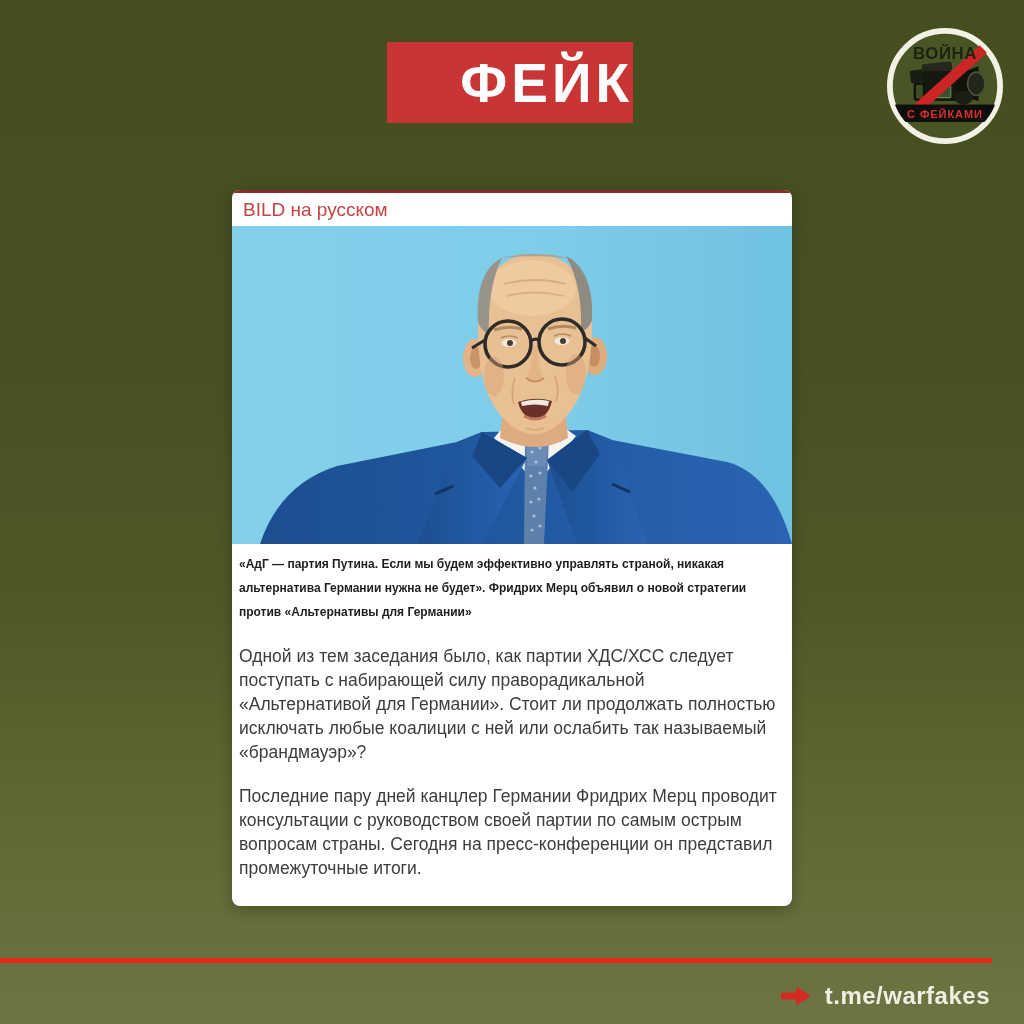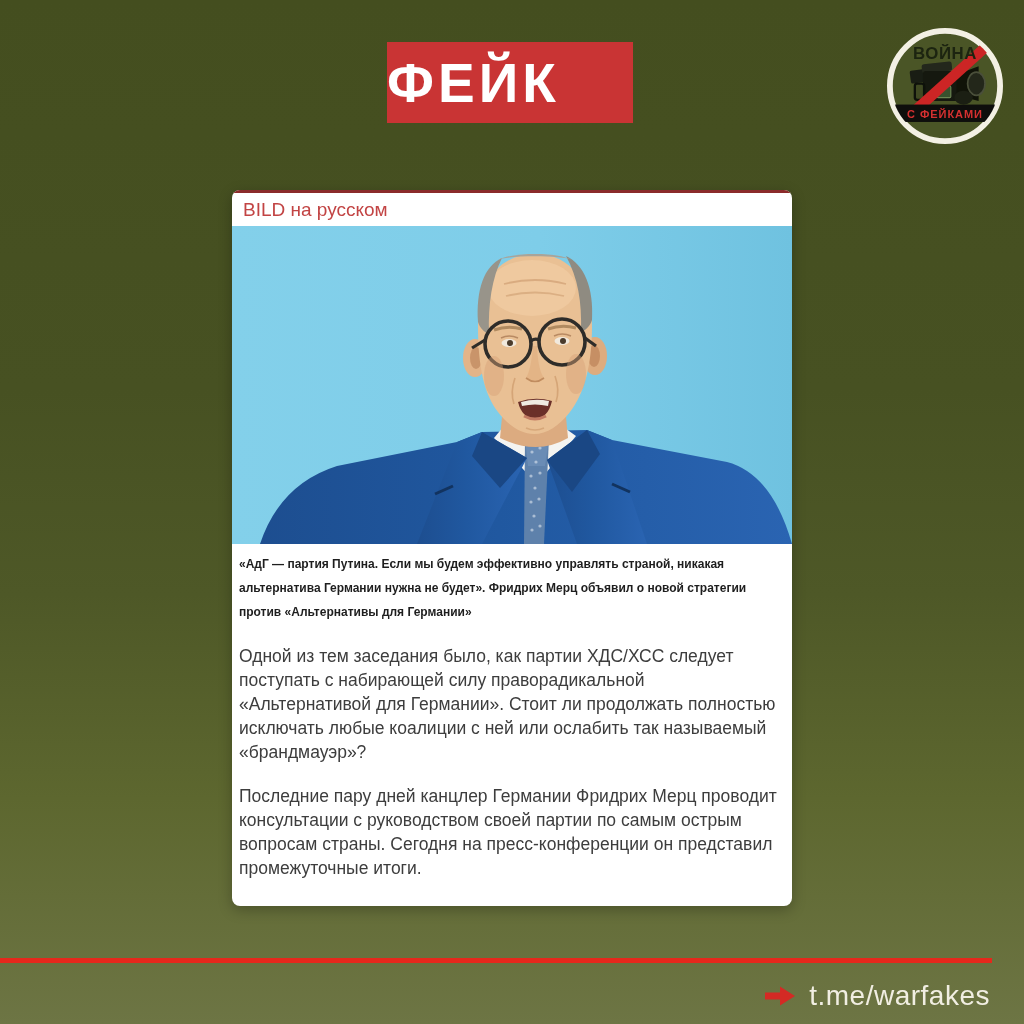--- a/index.html
+++ b/index.html
@@ -4,21 +4,21 @@
 <style>
   html,body{margin:0;padding:0;background:#2e2e2e;}
   #canvas{
     position:relative;width:1024px;height:1024px;overflow:hidden;
     font-family:"Liberation Sans", sans-serif;
     background:linear-gradient(180deg,#444e1f 0%,#475122 38%,#4e5827 58%,#5d672f 78%,#6d7544 100%);
   }
   
   .fake-banner{
     position:absolute;left:387px;top:42px;width:246px;height:81px;
-    background:#c93434;display:flex;align-items:center;justify-content:flex-start;
+    background:#c93434;display:flex;align-items:center;justify-content:flex-end;
     color:#ffffff;font-size:55px;font-weight:800;letter-spacing:4px;
   }
   
   .logo{position:absolute;left:887px;top:28px;width:116px;height:116px;}
   
   .card{
     position:absolute;left:232px;top:190px;width:560px;height:716px;
     background:#ffffff;border-radius:8px;overflow:hidden;
     box-shadow:0 4px 14px rgba(0,0,0,0.25);
   }
@@ -34,21 +34,21 @@
   }
   .post-para{
     margin:0 0 20px 0;font-size:17.5px;font-weight:400;color:#3d3d3d;line-height:24px;
   }
   
   .footer-line{position:absolute;left:0;top:958px;width:992px;height:5px;background:#e5281c;}
   .footer-link{
     position:absolute;right:34px;top:978px;height:36px;
     display:flex;align-items:center;gap:14px;cursor:pointer;
   }
-  .footer-link .txt{color:#f1eee2;font-size:28px;font-weight:400;letter-spacing:0.5px;}
+  .footer-link .txt{color:#f1eee2;font-size:24px;font-weight:700;letter-spacing:0.5px;}
 </style>
 </head>
 <body>
 
 <div id="canvas">
 
   <div class="fake-banner">
     <span>ФЕЙК</span>
   </div>
 

